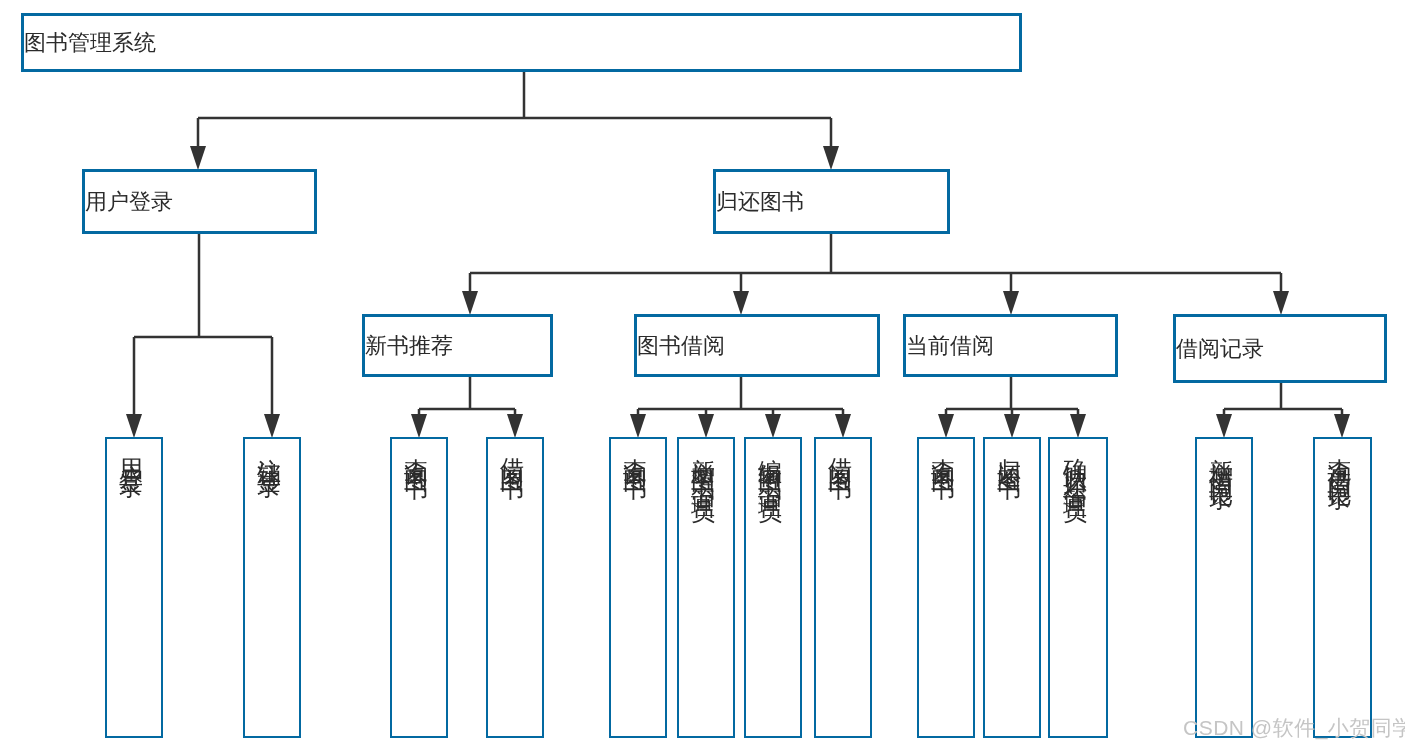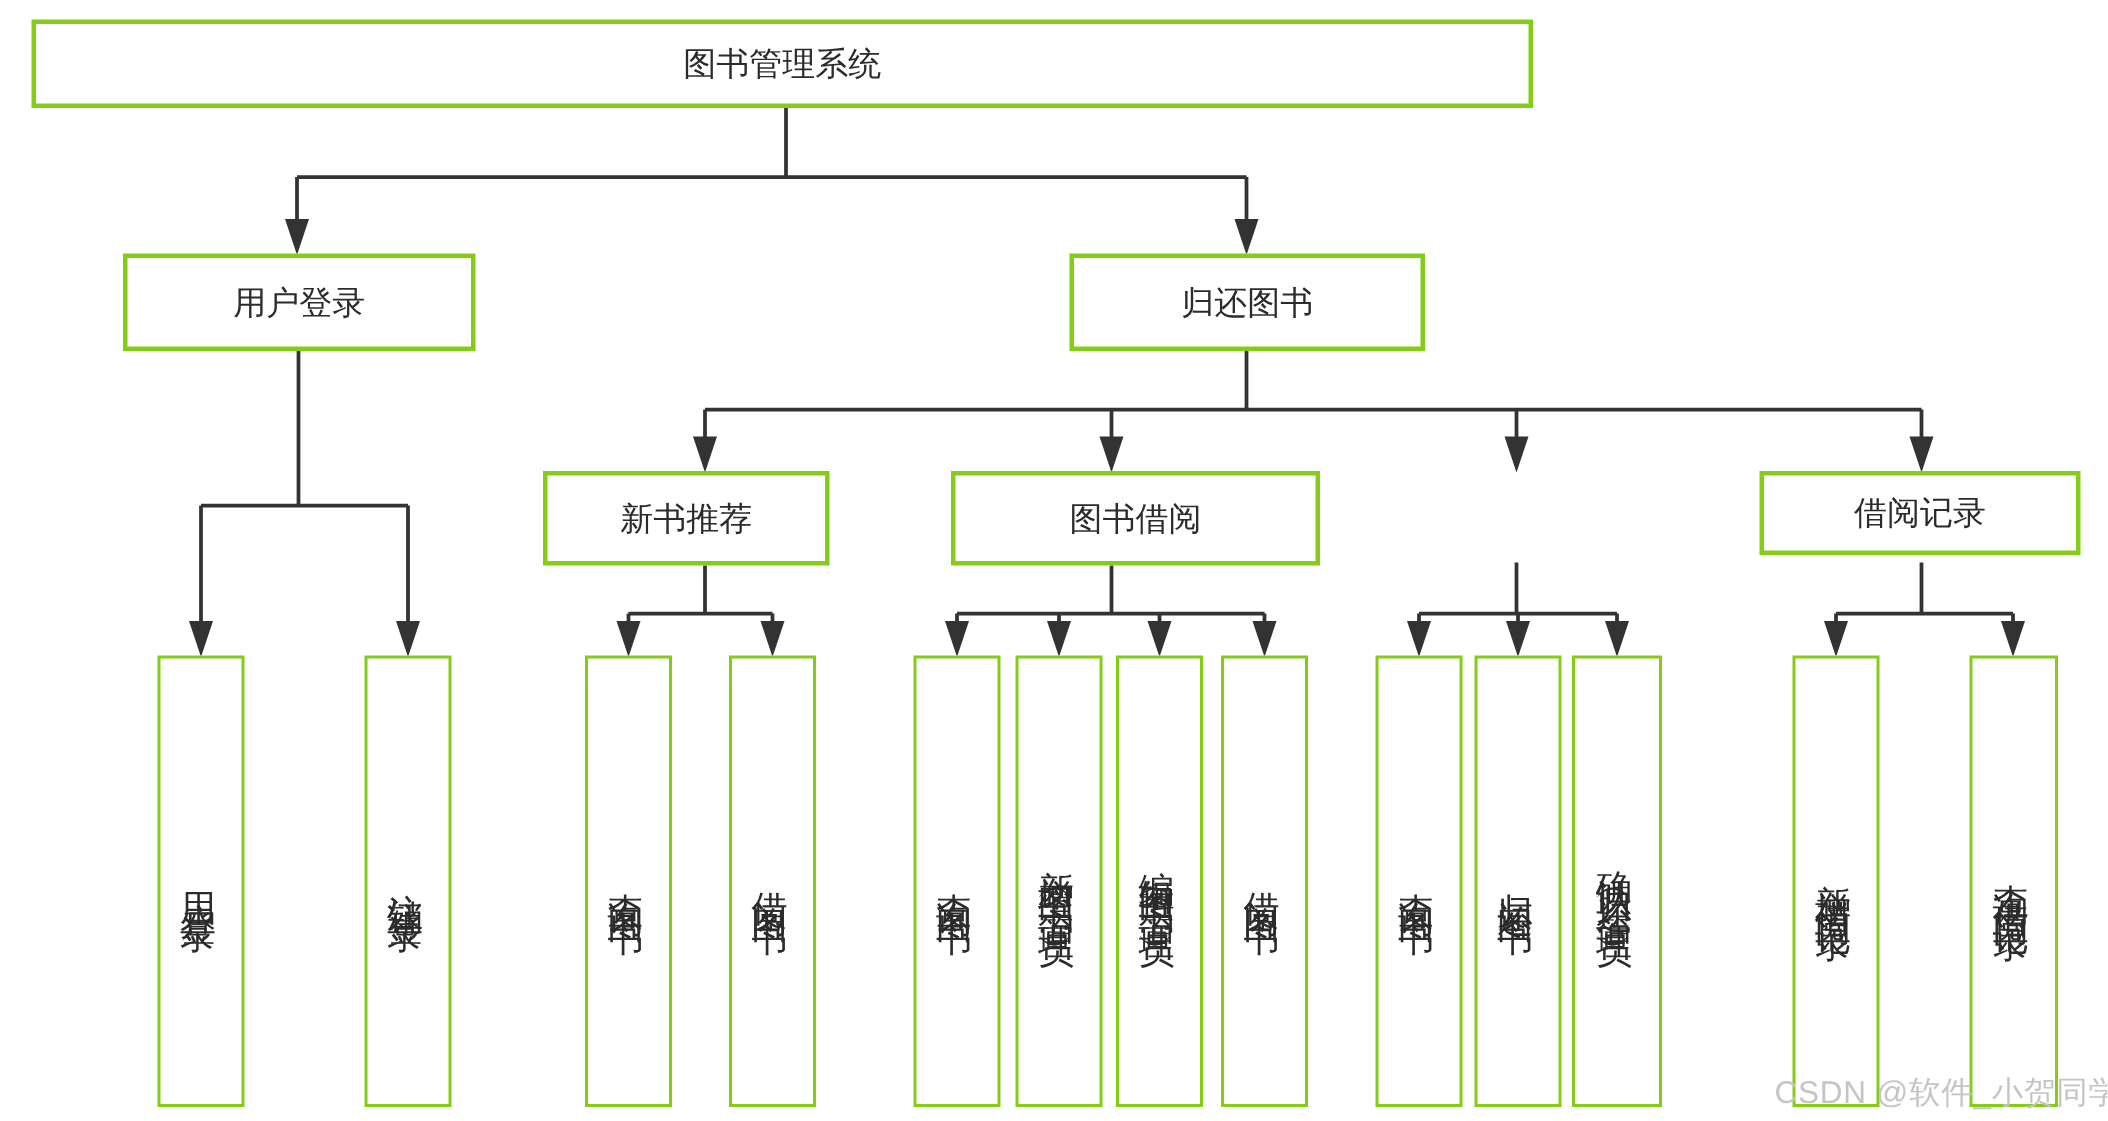--- a/index.html
+++ b/index.html
@@ -7,25 +7,24 @@
     position:relative;
     width:1405px;height:747px;
     background:#ffffff;
     font-family:"Liberation Sans","DejaVu Sans",sans-serif;
     overflow:hidden;
   }
   svg.connectors{position:absolute;left:0;top:0;z-index:1;}
   .node{
     position:absolute;
     box-sizing:border-box;
-    border:3px solid #84cc16;
+    border:3px solid #0369a1;
     background:#ffffff;
     display:flex;
     align-items:center;
-    justify-content:center;
     color:#2b2b2b;
     font-size:22px;
     z-index:2;
     line-height:1;
   }
   .vnode{
     border-width:2.5px;
     writing-mode:vertical-rl;
     text-orientation:mixed;
     font-size:24px;
@@ -98,21 +97,24 @@
   <div class="node" style="left:713px;top:169px;width:237px;height:65px">
     <span>归还图书</span>
   </div>
 
   <div class="node" style="left:362px;top:314px;width:191px;height:63px">
     <span>新书推荐</span>
   </div>
   <div class="node" style="left:634px;top:314px;width:246px;height:63px">
     <span>图书借阅</span>
   </div>
-  <div class="node" style="left:1173px;top:314px;width:214px;height:56px">
+  <div class="node" style="left:903px;top:314px;width:215px;height:63px">
+    <span>当前借阅</span>
+  </div>
+  <div class="node" style="left:1173px;top:314px;width:214px;height:69px">
     <span>借阅记录</span>
   </div>
 
   <div class="node vnode" style="left:105px;top:437px;width:58px;height:301px">
     <span>用户登录</span>
   </div>
   <div class="node vnode" style="left:243px;top:437px;width:58px;height:301px">
     <span>注销登录</span>
   </div>
 

